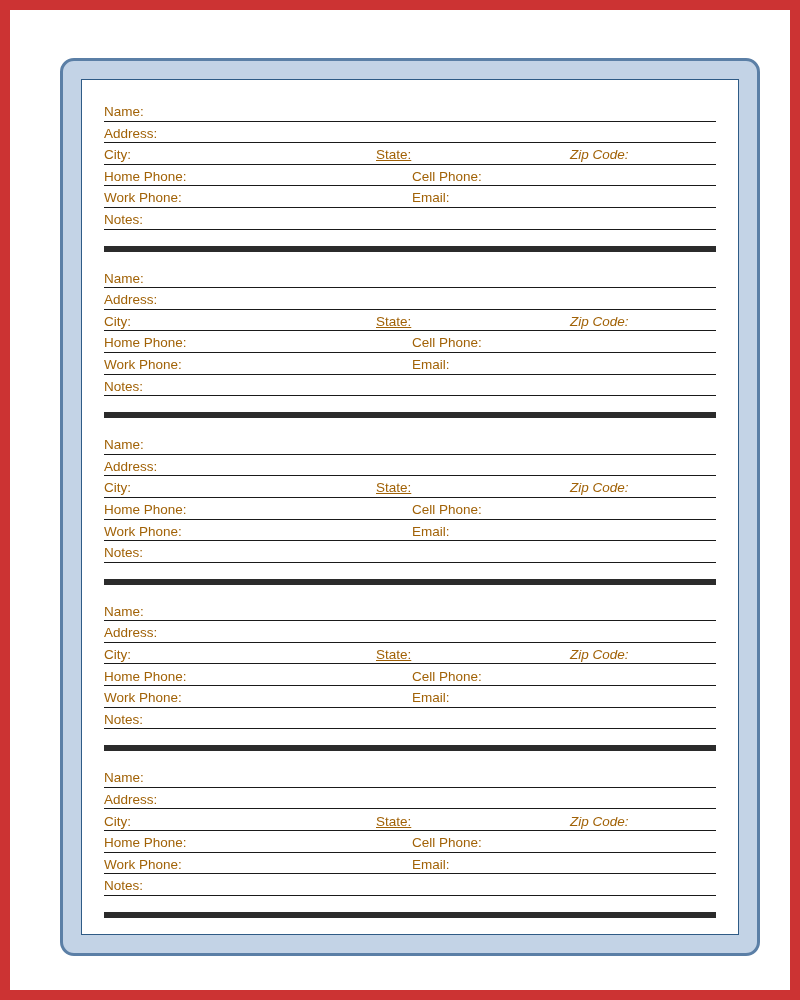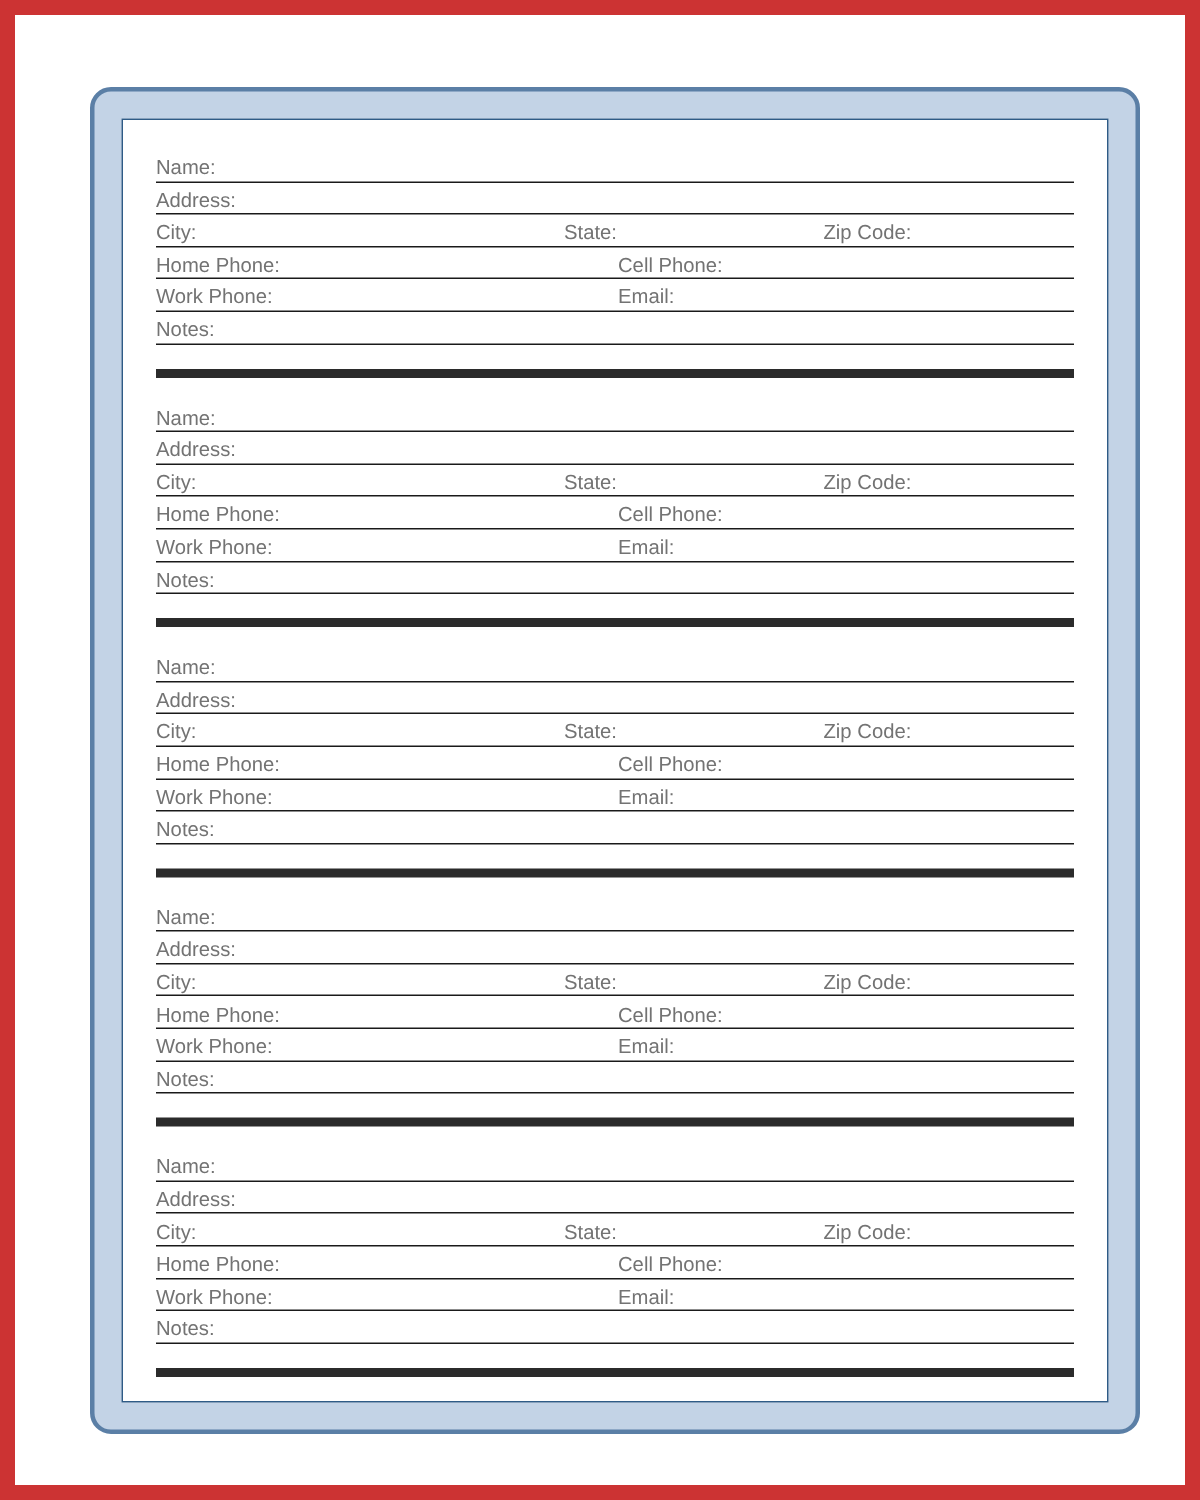--- a/index.html
+++ b/index.html
@@ -57,27 +57,27 @@
   .field-row {
     position: relative;
     height: 21.6px;
     border-bottom: 1px solid #1a1a1a;
     box-sizing: border-box;
   }
   .field-label {
     position: absolute;
     bottom: 2px;
     font-size: 13.5px;
-    color: #737373;
+    color: #a16207;
     white-space: nowrap;
     line-height: 1;
   }
   .col1 { left: 0; }
-  .col2 { left: 272px; }
-  .col3 { left: 445px; }
+  .col2 { left: 272px; text-decoration: underline; }
+  .col3 { left: 466px; font-style: italic; }
   .col2b { left: 308px; }
 
   .entry-divider {
     height: 6px;
     background: #2b2b2b;
     margin-top: 16px;
     margin-bottom: 15px;
   }
   .entry-divider.last {
     margin-bottom: 0;

